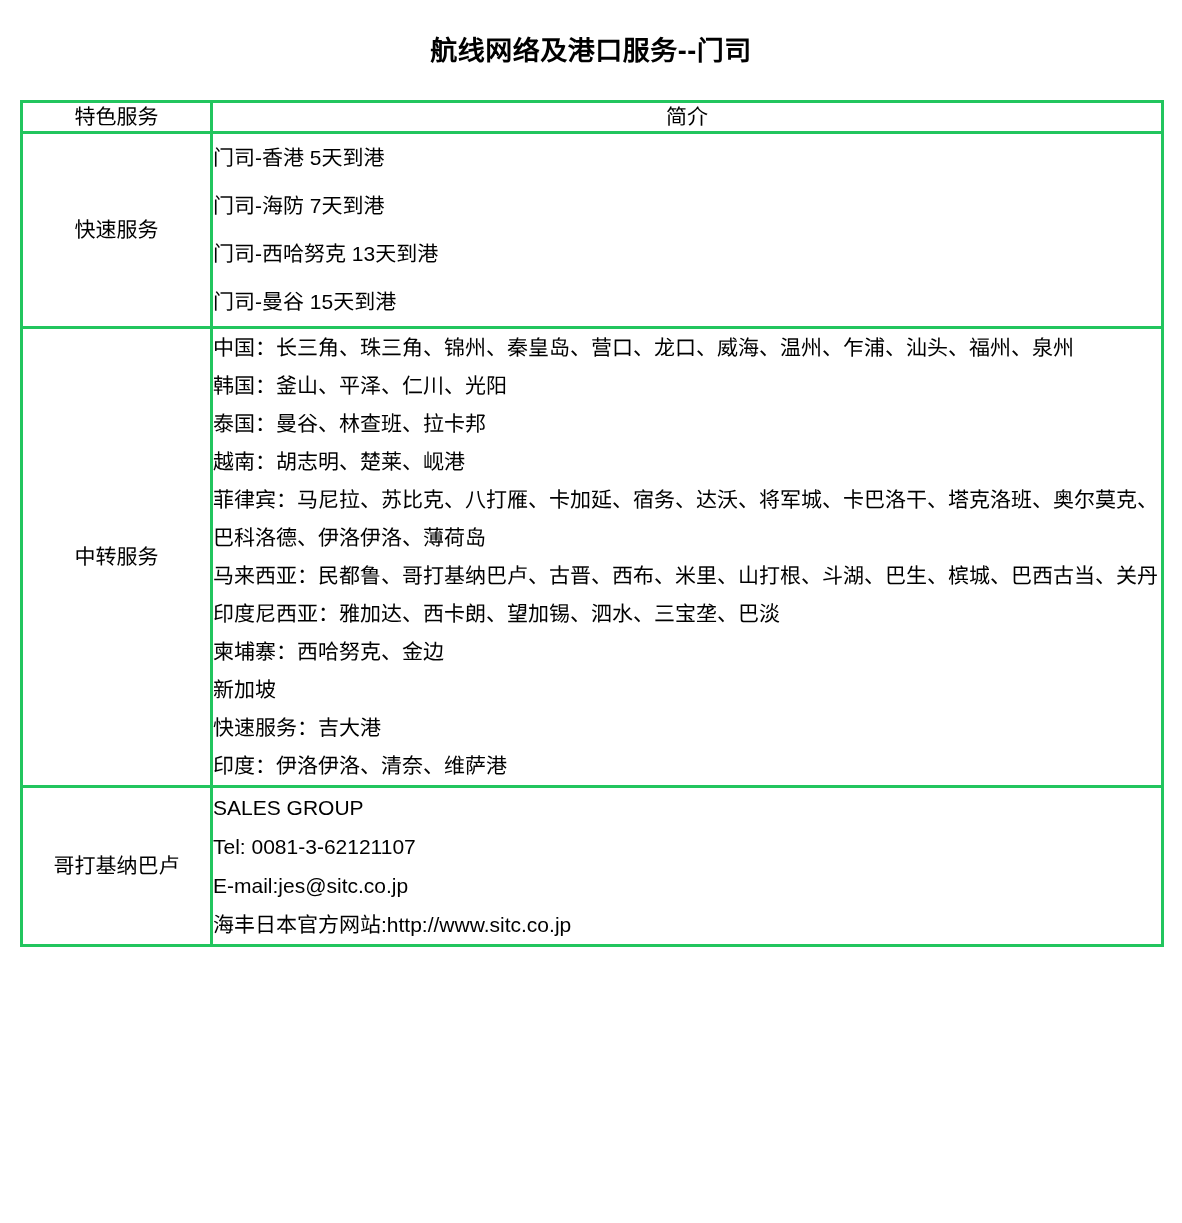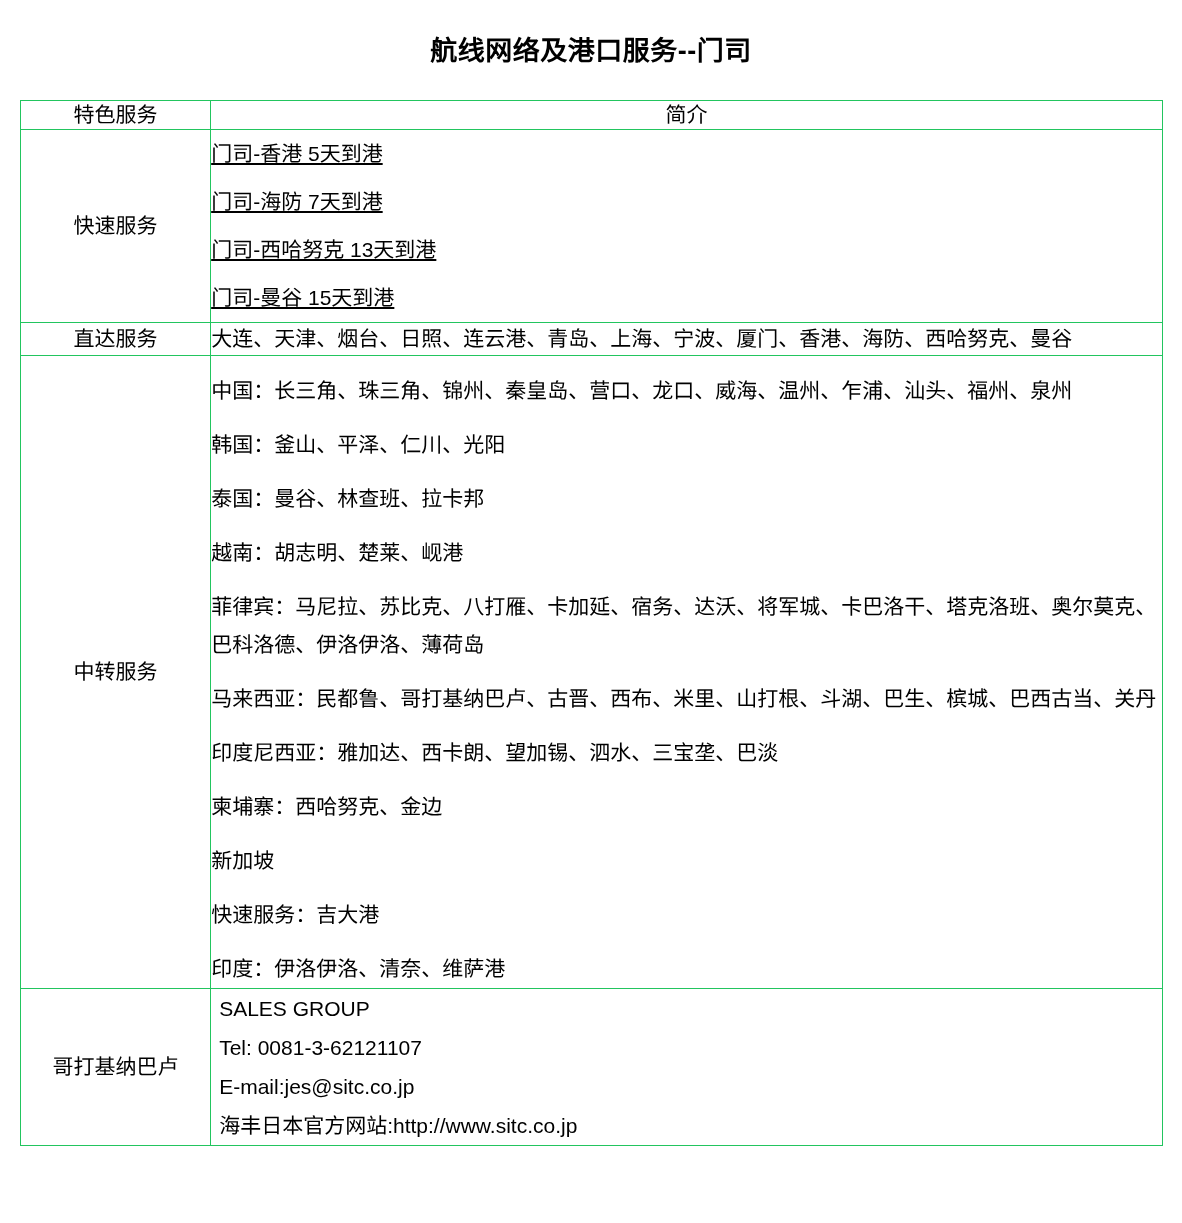--- a/index.html
+++ b/index.html
@@ -39,21 +39,21 @@
     position: absolute;
     left: 20px;
     top: 100px;
     width: 1143px;
     border-collapse: collapse;
     table-layout: fixed;
   }
 
   .svc-table td,
   .svc-table th {
-    border: 1px solid #22c55e;
+    border: 3px solid #22c55e;
     padding: 0;
     vertical-align: middle;
     font-weight: normal;
   }
 
   .col-label {
     width: 190px;
   }
   .col-desc {
     width: 951px;
@@ -87,31 +87,28 @@
   }
 
   .line {
     display: block;
     white-space: normal;
   }
 
   
   .lines-spaced .line {
     line-height: 48px;
-    text-decoration: underline;
   }
 
   .lines-tight .line {
     line-height: 38px;
-    margin-top: 16px;
   }
 
   .lines-contact .line {
     line-height: 39px;
-    margin-left: 8px;
   }
 </style>
 </head>
 <body>
 
 <div class="page">
 
   <div class="doc-title">航线网络及港口服务--门司</div>
 
   <table class="svc-table">
@@ -129,26 +126,20 @@
       <tr>
         <td class="cell-label">快速服务</td>
         <td class="cell-desc lines-spaced">
           <span class="line">门司-香港 5天到港</span>
           <span class="line">门司-海防 7天到港</span>
           <span class="line">门司-西哈努克 13天到港</span>
           <span class="line">门司-曼谷 15天到港</span>
         </td>
       </tr>
 
-      <tr>
-        <td class="cell-label">直达服务</td>
-        <td class="cell-desc">
-          <span class="line">大连、天津、烟台、日照、连云港、青岛、上海、宁波、厦门、香港、海防、西哈努克、曼谷</span>
-        </td>
-      </tr>
 
       <tr>
         <td class="cell-label">中转服务</td>
         <td class="cell-desc lines-tight">
           <span class="line">中国：长三角、珠三角、锦州、秦皇岛、营口、龙口、威海、温州、乍浦、汕头、福州、泉州</span>
           <span class="line">韩国：釜山、平泽、仁川、光阳</span>
           <span class="line">泰国：曼谷、林查班、拉卡邦</span>
           <span class="line">越南：胡志明、楚莱、岘港</span>
           <span class="line">菲律宾：马尼拉、苏比克、八打雁、卡加延、宿务、达沃、将军城、卡巴洛干、塔克洛班、奥尔莫克、巴科洛德、伊洛伊洛、薄荷岛</span>
           <span class="line">马来西亚：民都鲁、哥打基纳巴卢、古晋、西布、米里、山打根、斗湖、巴生、槟城、巴西古当、关丹</span>

